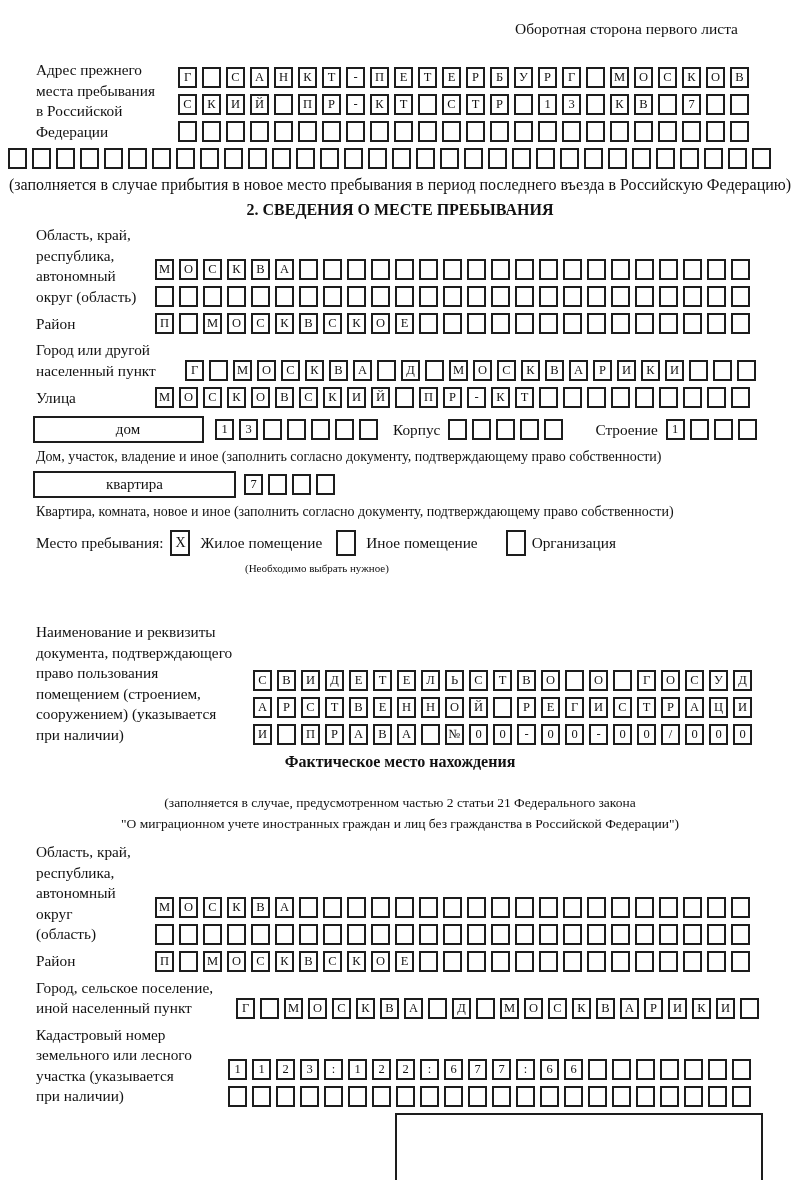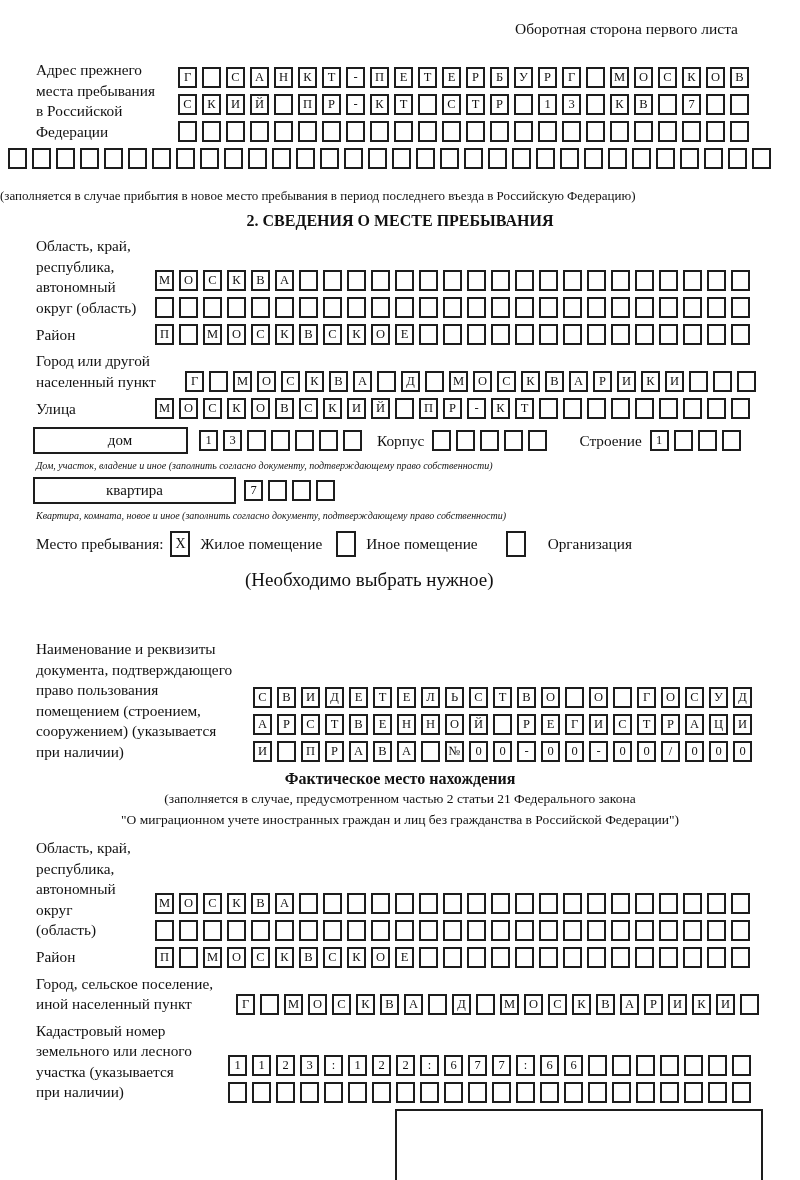--- a/index.html
+++ b/index.html
@@ -19,42 +19,42 @@
   .cell {
     width:19px; height:21px; flex-shrink:0;
     border:2px solid #1d1d1d; background:#fff;
     display:flex; align-items:center; justify-content:center;
     font-size:12.5px; line-height:1;
   }
   .w142 { width:142px; } .w119 { width:119px; } .w149 { width:149px; }
   .w210 { width:210px;margin-top:44px; } .w200 { width:200px; } .w192 { width:192px; }
 
   .extra-row { margin:6px 0 0 8px; }
-  .note { font-size:13px; line-height:17px; margin-top:18px; }
+  .note { text-align:center; font-size:16px; line-height:17px; margin-top:7px; }
   .sec-title { text-align:center; font-weight:bold; font-size:16px; margin-top:8px; }
 
   .houserow { display:flex; align-items:center; margin:8px 0 0 33px; }
   .wbox {
     border:2px solid #1d1d1d; height:27px;
     display:flex; align-items:center; justify-content:center;
     font-size:15px;
   }
-  .dom-box { width:155px;padding-left:19px; }
+  .dom-box { width:171px;padding-left:19px; }
   .kv-box { width:203px; }
   .inline-lbl { font-size:15.3px; }
-  .sub-note { text-align:left; font-size:10px; margin:6px 0 6px 36px;font-style:italic; }
+  .sub-note { text-align:left; font-size:14px; margin:6px 0 6px 36px; }
 
   .chk {
     width:20px; height:26px; border:2px solid #1d1d1d; flex-shrink:0;
     display:flex; align-items:center; justify-content:center; font-size:14px;
   }
   .resrow { display:flex; align-items:center; margin:10px 0 0 36px; font-size:15.3px; }
-  .res-note { font-size:19px; margin:12px 0 4px 245px; }
-
-  .center-note { text-align:center; font-size:13.5px; line-height:21px; white-space:pre-line; margin-top:0; }
+  .res-note { font-size:11px; margin:6px 0 4px 245px; }
+
+  .center-note { text-align:center; font-size:13.5px; line-height:21px; white-space:pre-line; margin-top:21px; }
 
   .stamp-box { margin:6px 0 0 395px; width:368px; height:174px; border:2px solid #1d1d1d; }
   .mt6 { margin-top:6px; } .mt8 { margin-top:8px; }
 </style>
 </head>
 <body>
 
 <div class="page">
 
   <div class="hdr-note">Оборотная сторона первого листа</div>
@@ -379,21 +379,21 @@
   </div>
   <div class="sub-note">Квартира, комната, новое и иное (заполнить согласно документу, подтверждающему право собственности)</div>
 
   <div class="resrow">
     <span>Место пребывания:</span>
     <span class="chk" style="margin-left:7px;">X</span>
     <span style="margin-left:10px;">Жилое помещение</span>
     <span class="chk" style="margin-left:14px;"></span>
     <span style="margin-left:10px;">Иное помещение</span>
     <span class="chk" style="margin-left:28px;"></span>
-    <span style="margin-left:22px;font-family:Liberation Serif, serif;">Организация</span>
+    <span style="margin-left:6px;font-family:Liberation Serif, serif;">Организация</span>
   </div>
   <div class="res-note">(Необходимо выбрать нужное)</div>
 
   <div class="frow" style="margin-top:4px;">
     <div class="label w210">Наименование и реквизиты
 документа, подтверждающего
 право пользования
 помещением (строением,
 сооружением) (указывается
 при наличии)</div>

